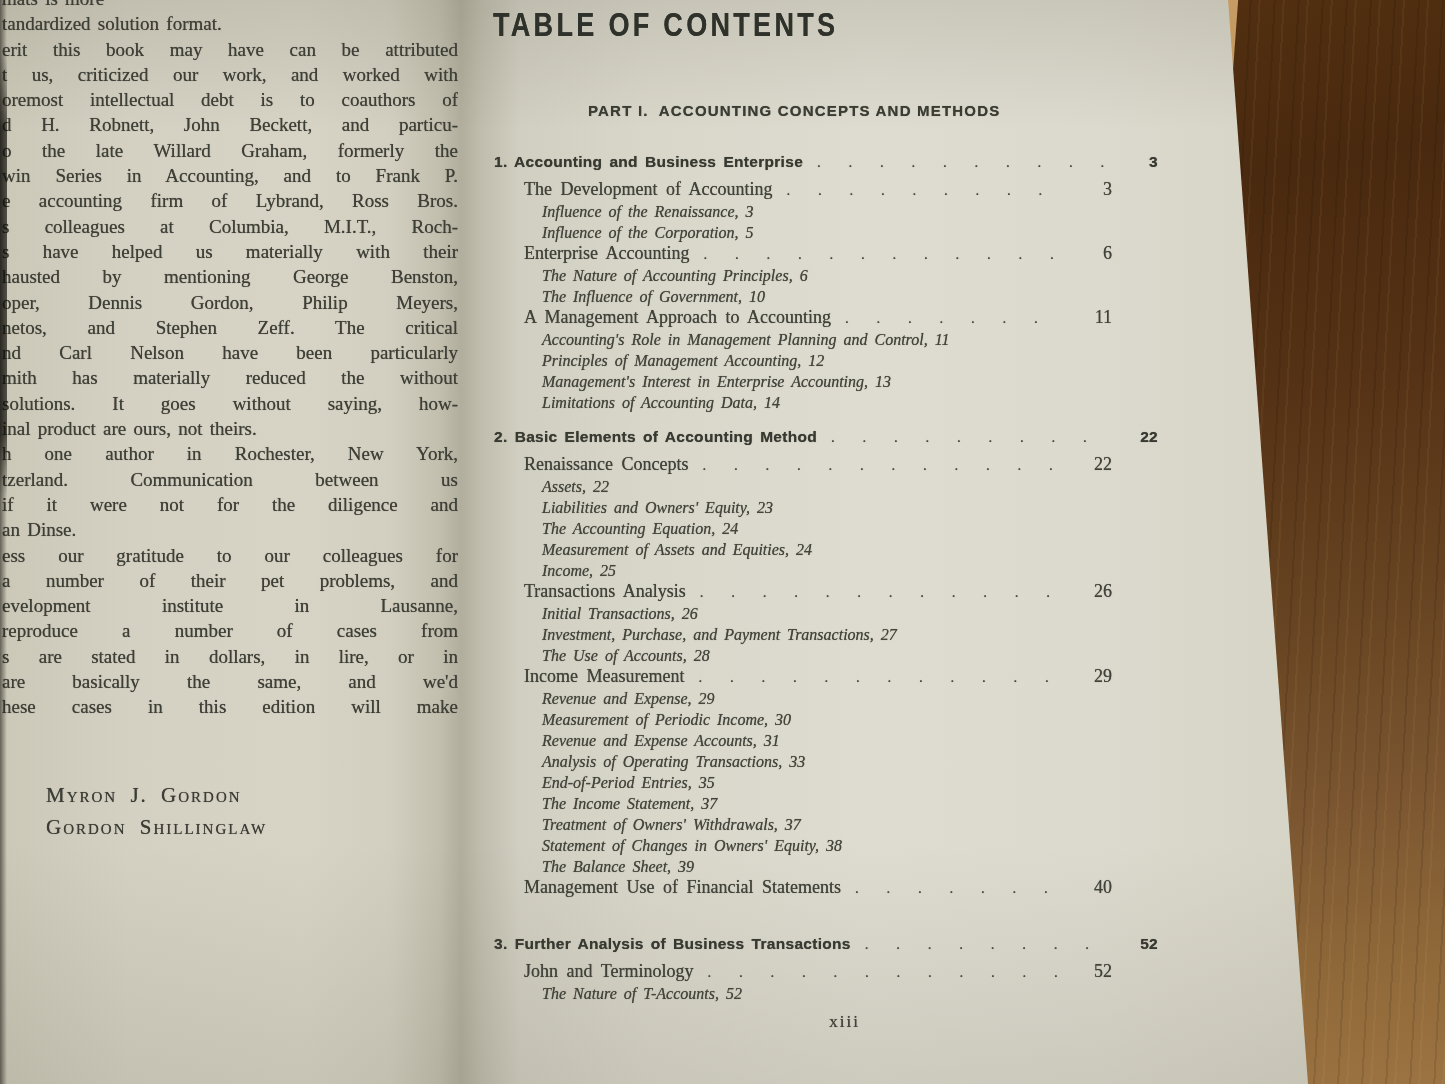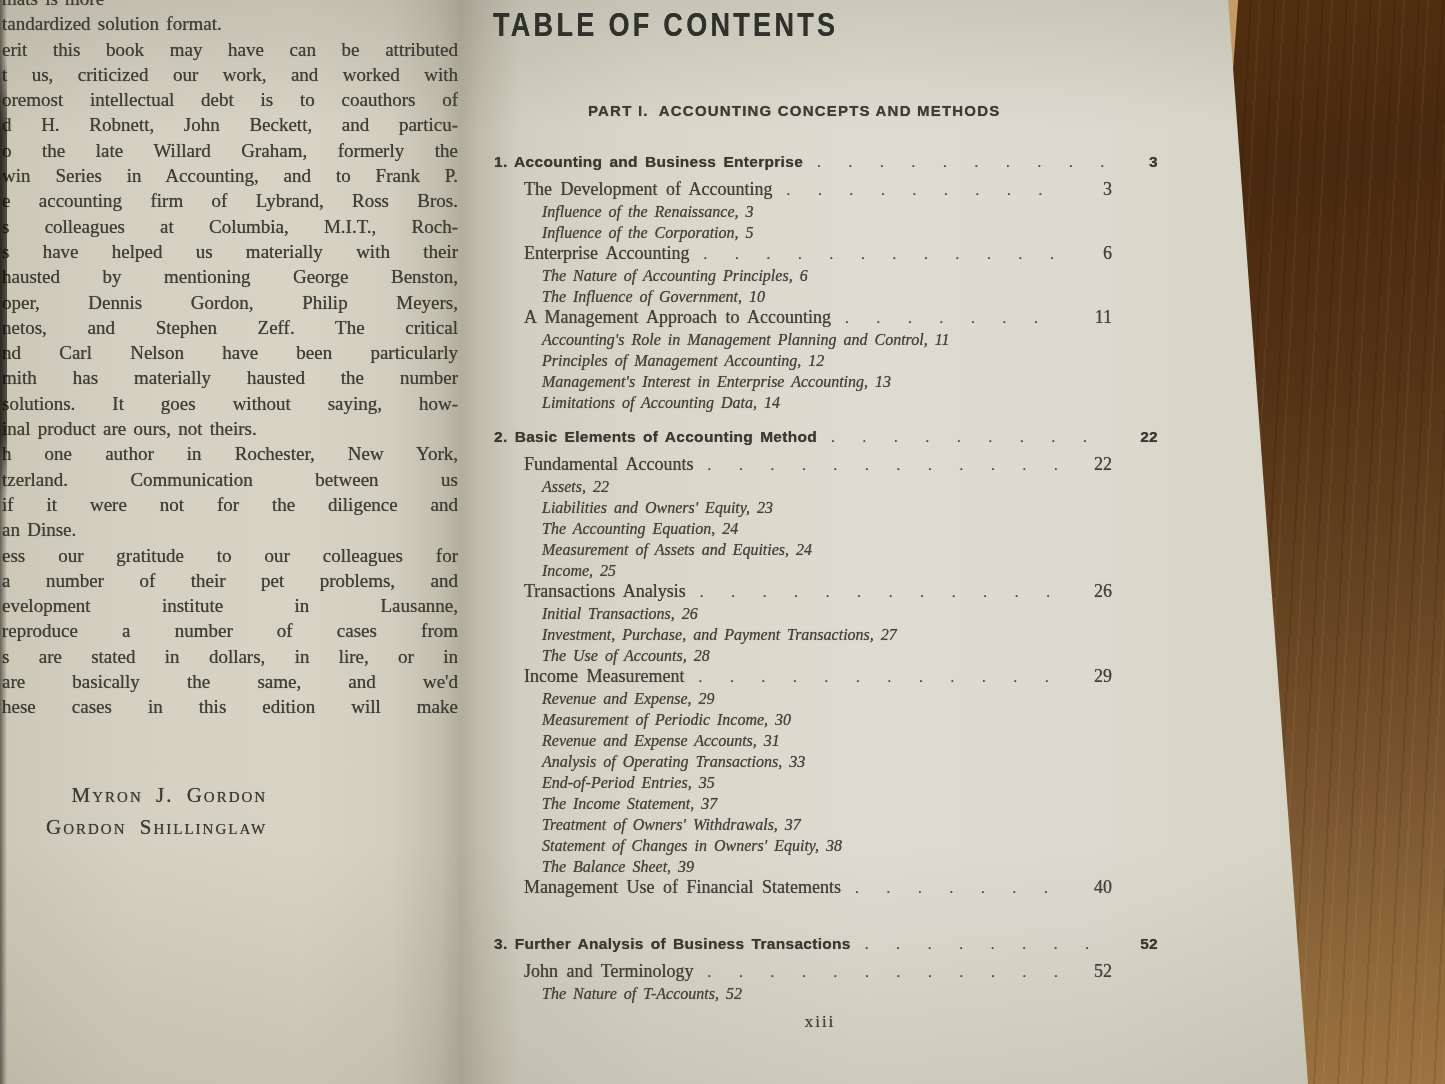--- a/index.html
+++ b/index.html
@@ -55,21 +55,21 @@
   .page{ text-shadow:0 0 .7px rgba(62,62,52,.85); }
 
   
   .left-page{position:absolute;left:0;top:0;width:462px;height:1084px;overflow:hidden;}
   .left-lines{position:absolute;left:2px;top:-14px;width:456px;}
   .pline{
     font-size:19px;line-height:25.3px;color:#3e3f37;
     word-spacing:2.5px;white-space:nowrap;overflow:hidden;
   }
   .pline.j{white-space:normal;text-align:justify;text-align-last:justify;height:25.3px;}
-  .signature{position:absolute;left:46px;top:779px;text-align:right;}
+  .signature{position:absolute;left:46px;top:779px;}
   .signature div{
     font-variant:small-caps;font-size:21px;line-height:32px;
     letter-spacing:2px;color:#3b3c35;word-spacing:6px;
   }
 
   
   .right-page{position:absolute;left:462px;top:0;width:846px;height:860px;}
   .toc-title{
     position:absolute;left:31px;top:6px;margin:0;
     font-family:"Liberation Sans",sans-serif;font-weight:bold;
@@ -97,21 +97,21 @@
   }
   .lvl-sub{padding-left:62px;}
   .lvl-sub .txt{font-style:italic;font-size:16px;color:#44453c;word-spacing:3px;}
   .dots{
     flex:1;min-width:0;overflow:hidden;white-space:nowrap;
     letter-spacing:12px;margin:0 8px 0 14px;color:#4b4c44;
     font-size:15px;
   }
   .num{min-width:46px;text-align:right;}
   .folio{
-    position:absolute;left:318px;top:1012px;width:80px;text-align:center;
+    position:absolute;left:318px;top:1012px;width:80px;text-align:right;
     font-size:17px;letter-spacing:2px;color:#41423a;
   }
 </style>
 </head>
 <body>
 
 <div class="wood"></div>
 <div class="fore-edge"></div>
 
 <div class="paper">
@@ -126,21 +126,21 @@
         <div class="pline j">d H. Robnett, John Beckett, and particu-</div>
         <div class="pline j">o the late Willard Graham, formerly the</div>
         <div class="pline j">win Series in Accounting, and to Frank P.</div>
         <div class="pline j">e accounting firm of Lybrand, Ross Bros.</div>
         <div class="pline j">s colleagues at Columbia, M.I.T., Roch-</div>
         <div class="pline j">s have helped us materially with their</div>
         <div class="pline j">hausted by mentioning George Benston,</div>
         <div class="pline j">oper, Dennis Gordon, Philip Meyers,</div>
         <div class="pline j">netos, and Stephen Zeff. The critical</div>
         <div class="pline j">nd Carl Nelson have been particularly</div>
-        <div class="pline j">mith has materially hausted the number</div>
+        <div class="pline j">mith has materially reduced the without</div>
         <div class="pline j">solutions. It goes without saying, how-</div>
         <div class="pline">inal product are ours, not theirs.</div>
         <div class="pline j">h one author in Rochester, New York,</div>
         <div class="pline j">tzerland. Communication between us</div>
         <div class="pline j">if it were not for the diligence and</div>
         <div class="pline">an Dinse.</div>
         <div class="pline j">ess our gratitude to our colleagues for</div>
         <div class="pline j">a number of their pet problems, and</div>
         <div class="pline j">evelopment institute in Lausanne,</div>
         <div class="pline j">reproduce a number of cases from</div>
@@ -201,21 +201,21 @@
         </div>
         <div class="row lvl-sub">
           <span class="txt">Limitations of Accounting Data, 14</span>
         </div>
         <div class="row lvl-chapter ch-2">
           <span class="txt">2. Basic Elements of Accounting Method</span>
           <span class="dots">. . . . . . . . . . . . . . . . . . . . . . . . </span>
           <span class="num">22</span>
         </div>
         <div class="row lvl-section">
-          <span class="txt">Fundamental Accounts</span>
+          <span class="txt">Renaissance Concepts</span>
           <span class="dots">. . . . . . . . . . . . . . . . . . . . . . . . </span>
           <span class="num">22</span>
         </div>
         <div class="row lvl-sub">
           <span class="txt">Assets, 22</span>
         </div>
         <div class="row lvl-sub">
           <span class="txt">Liabilities and Owners' Equity, 23</span>
         </div>
         <div class="row lvl-sub">

